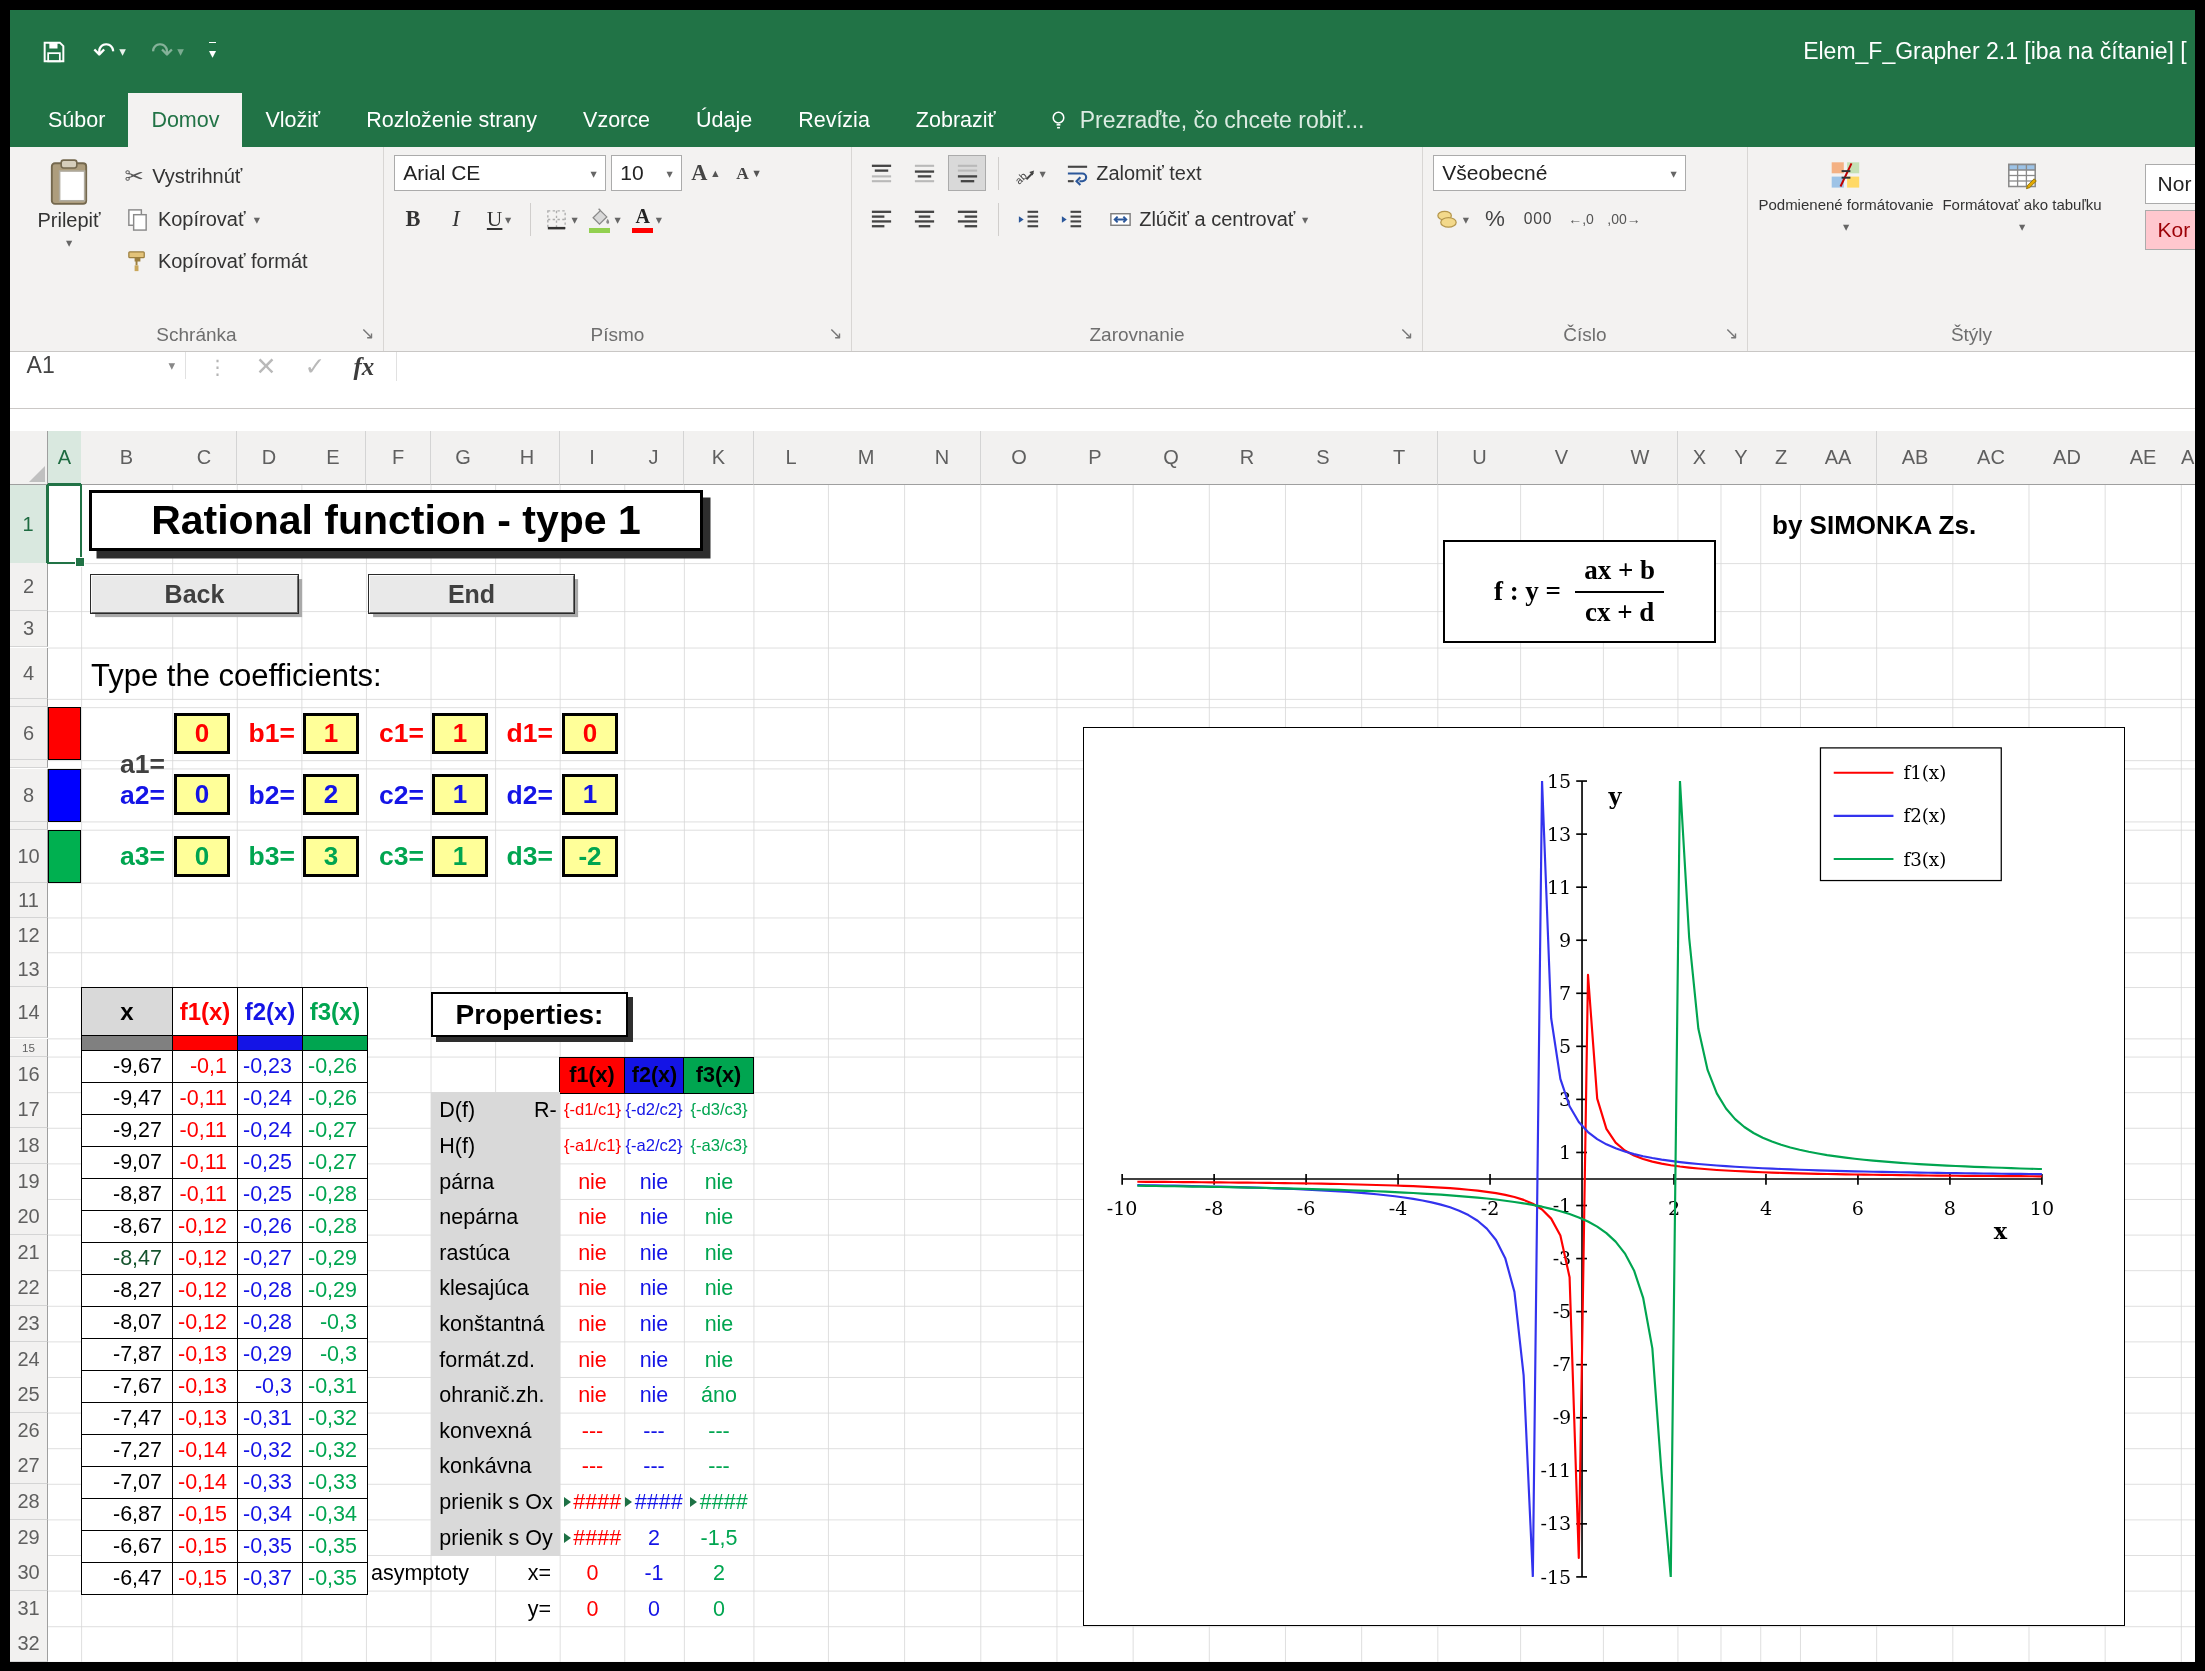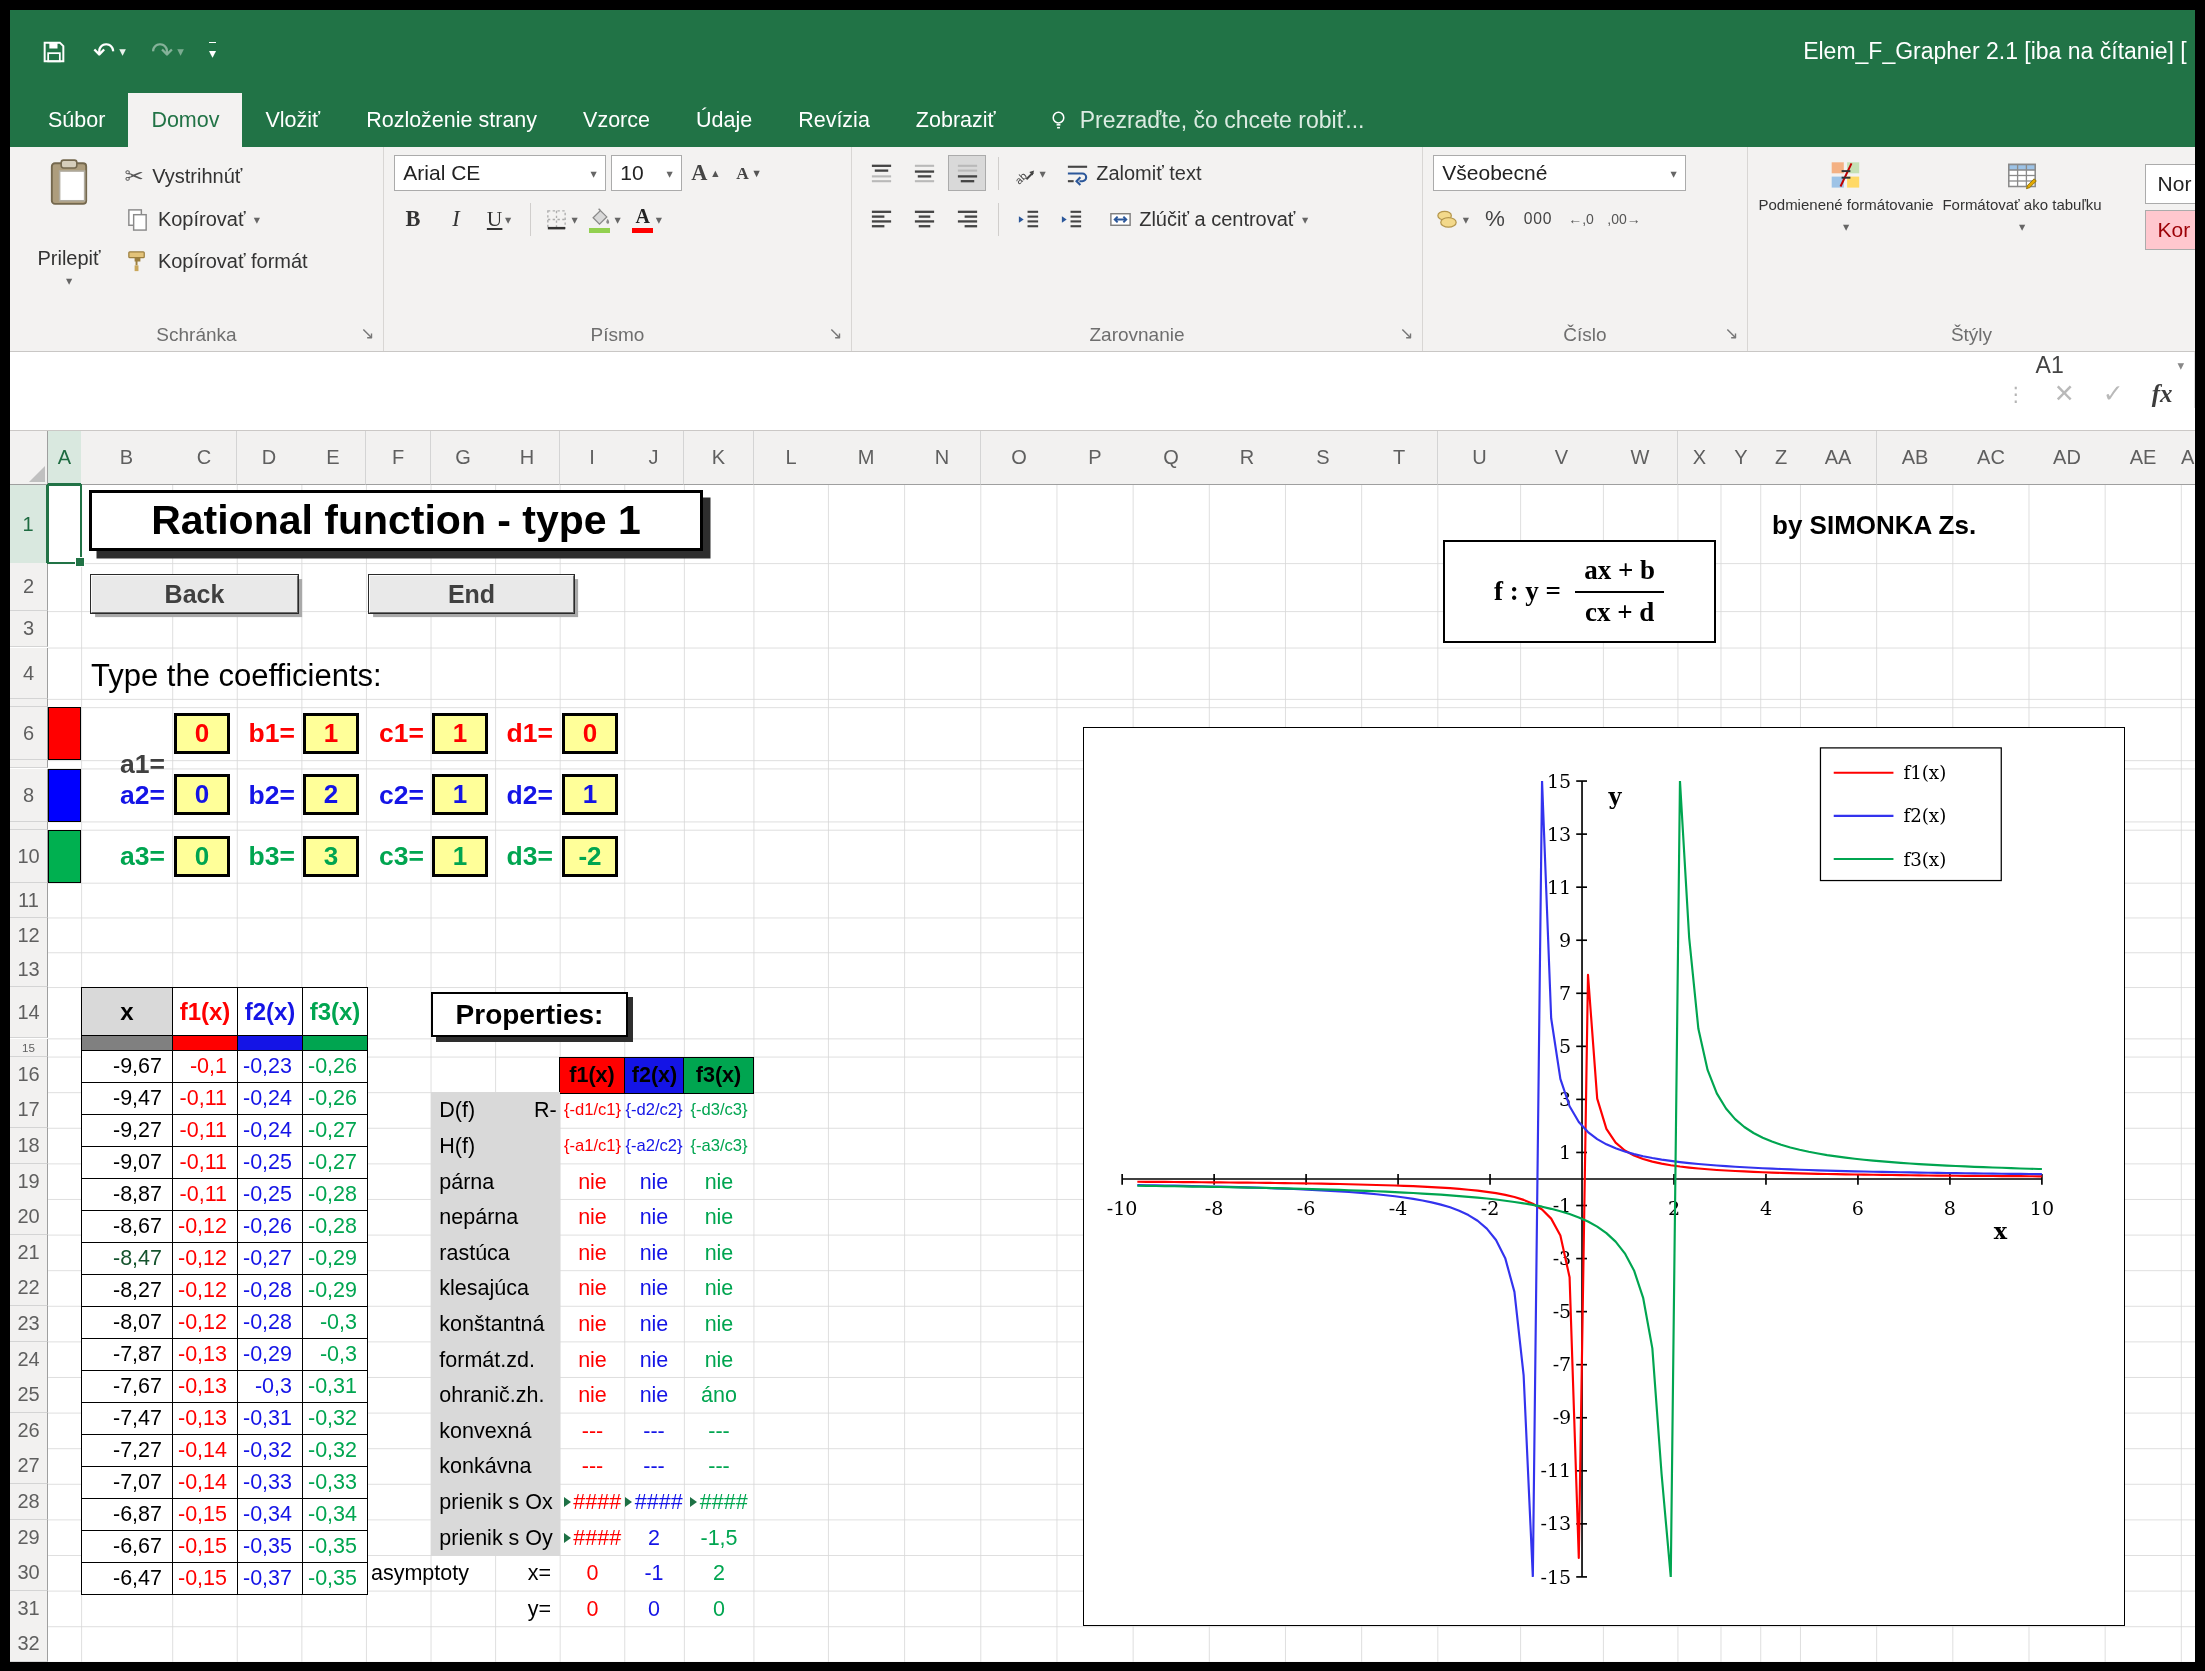--- a/index.html
+++ b/index.html
@@ -32,21 +32,21 @@
   .gcol{display:flex;flex-direction:column;}
   .grow{display:flex;align-items:center;gap:5px;margin-bottom:10px;}
   .combo{height:36px;background:#fff;border:0.8px solid #ababab;display:flex;align-items:center;justify-content:space-between;padding:0 8.3px;font-size:21px;color:#222;}
   .dd{font-size:12.4px;color:#666;}
   .iconbtn{min-width:38px;height:36px;display:flex;align-items:center;justify-content:center;gap:2.5px;border:0.8px solid transparent;}
   .iconbtn.sel{background:#d9d9d9;border:0.8px solid #ababab;}
   .vsep{width:0.8px;background:#d0cecc;height:33px;margin:0 6.6px;}
   .mi{width:25px;height:25px;}
   .mi2{width:38px;height:33px;}
   .pastebtn{width:98px;display:flex;flex-direction:column;align-items:center;gap:2.5px;padding-top:1.7px;}
-  .blabel{font-size:20px;color:#333;margin-top:38px;}
+  .blabel{font-size:20px;color:#333;}
   .smallcol{display:flex;flex-direction:column;gap:6.6px;margin-left:6.6px;padding-top:3.3px;}
   .sbtn{display:flex;align-items:center;gap:8.3px;font-size:20px;color:#333;height:36px;white-space:nowrap;}
   .sicon{color:#555;font-size:23px;}
   .Ab{font-size:22.4px;font-weight:bold;color:#444;font-family:"Liberation Serif",serif;}
   .Ab.sm{font-size:17.4px;}
   .tiny{font-size:10.8px;color:#555;}
   .bld{font-weight:bold;font-size:22.4px;font-family:"Liberation Serif",serif;color:#333;}
   .itl{font-style:italic;font-size:22.4px;font-family:"Liberation Serif",serif;color:#333;}
   .und{font-size:21.5px;text-decoration:underline;font-family:"Liberation Serif",serif;color:#333;}
   .colstack{display:flex;flex-direction:column;align-items:center;gap:1.7px;}
@@ -56,21 +56,21 @@
   .pct{font-size:22.4px;color:#444;}
   .thou{font-size:15.7px;color:#444;letter-spacing:0.8px;}
   .decim{font-size:14px;color:#555;white-space:nowrap;}
   .bigbtn{width:176px;display:flex;flex-direction:column;align-items:center;gap:4.1px;padding-top:3.3px;}
   .blabel2{font-size:15px;color:#333;text-align:center;line-height:1.25;}
   .gallery{position:absolute;left:397px;top:16.6px;width:141px;display:flex;flex-direction:column;gap:6.6px;}
   .gitem{height:40px;background:#fff;border:0.8px solid #ababab;font-size:21px;display:flex;align-items:center;padding-left:11.6px;color:#222;}
   .gitem.warn{background:#ffc7ce;color:#9c0006;}
 
   
-  .fbar{position:absolute;left:0;top:342px;width:100%;height:79px;background:#fff;border-bottom:0.8px solid #cbc8c6;display:flex;align-items:flex-end;font-size:23px;color:#444;flex-direction:column;}
+  .fbar{position:absolute;left:0;top:342px;width:100%;height:57px;background:#fff;border-bottom:0.8px solid #cbc8c6;display:flex;align-items:flex-start;font-size:23px;color:#444;}
   .namebox{width:176px;position:relative;border-right:0.8px solid #e1e1e1;display:flex;align-items:center;padding-left:16.6px;}
   .namebox .caret{position:absolute;right:10px;font-size:13.2px;color:#888;}
   .fbtns{display:flex;align-items:center;gap:28px;padding:0 21.5px;border-right:0.8px solid #e1e1e1;}
   .grabgl{color:#b5b5b5;font-size:20px;}
   .dim{color:#b9b9b9;font-size:25px;}
   .fx{font-family:"Liberation Serif",serif;font-style:italic;font-weight:bold;color:#3c3c3c;font-size:25px;}
   .ffield{flex:1;}
 
   
   #sheet-layer{position:absolute;left:0;top:0;width:2185px;height:1652px;}

